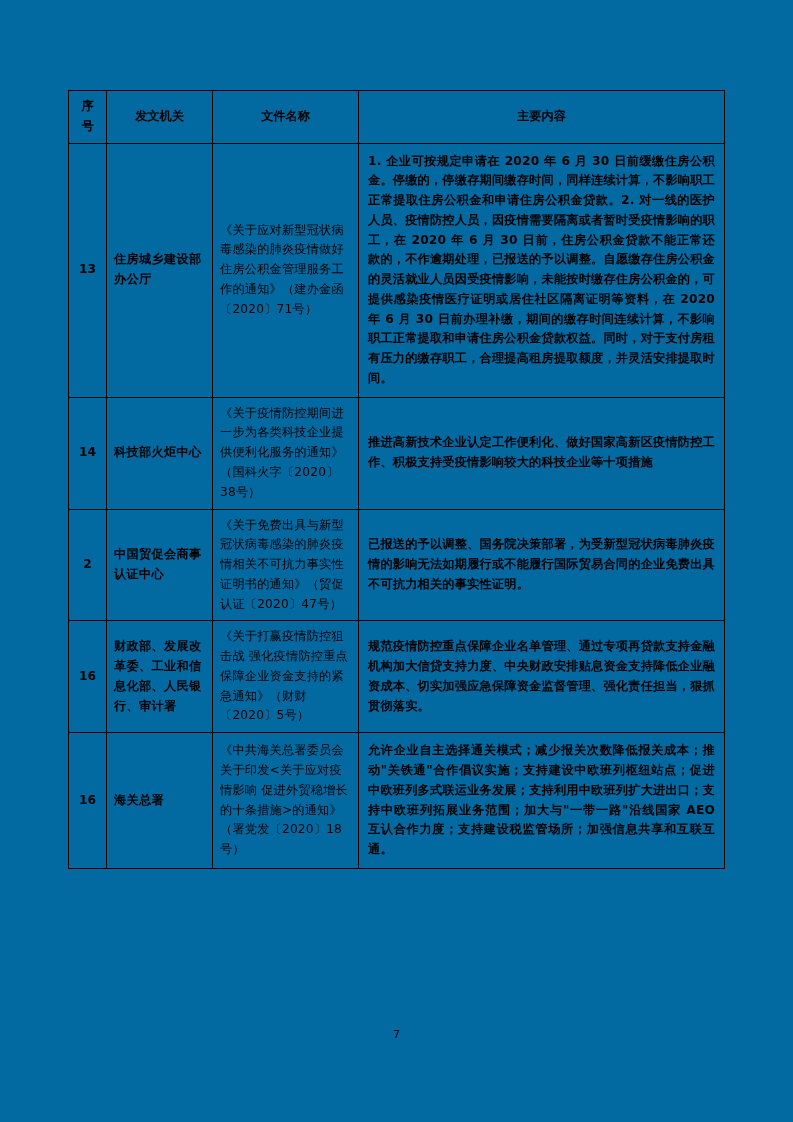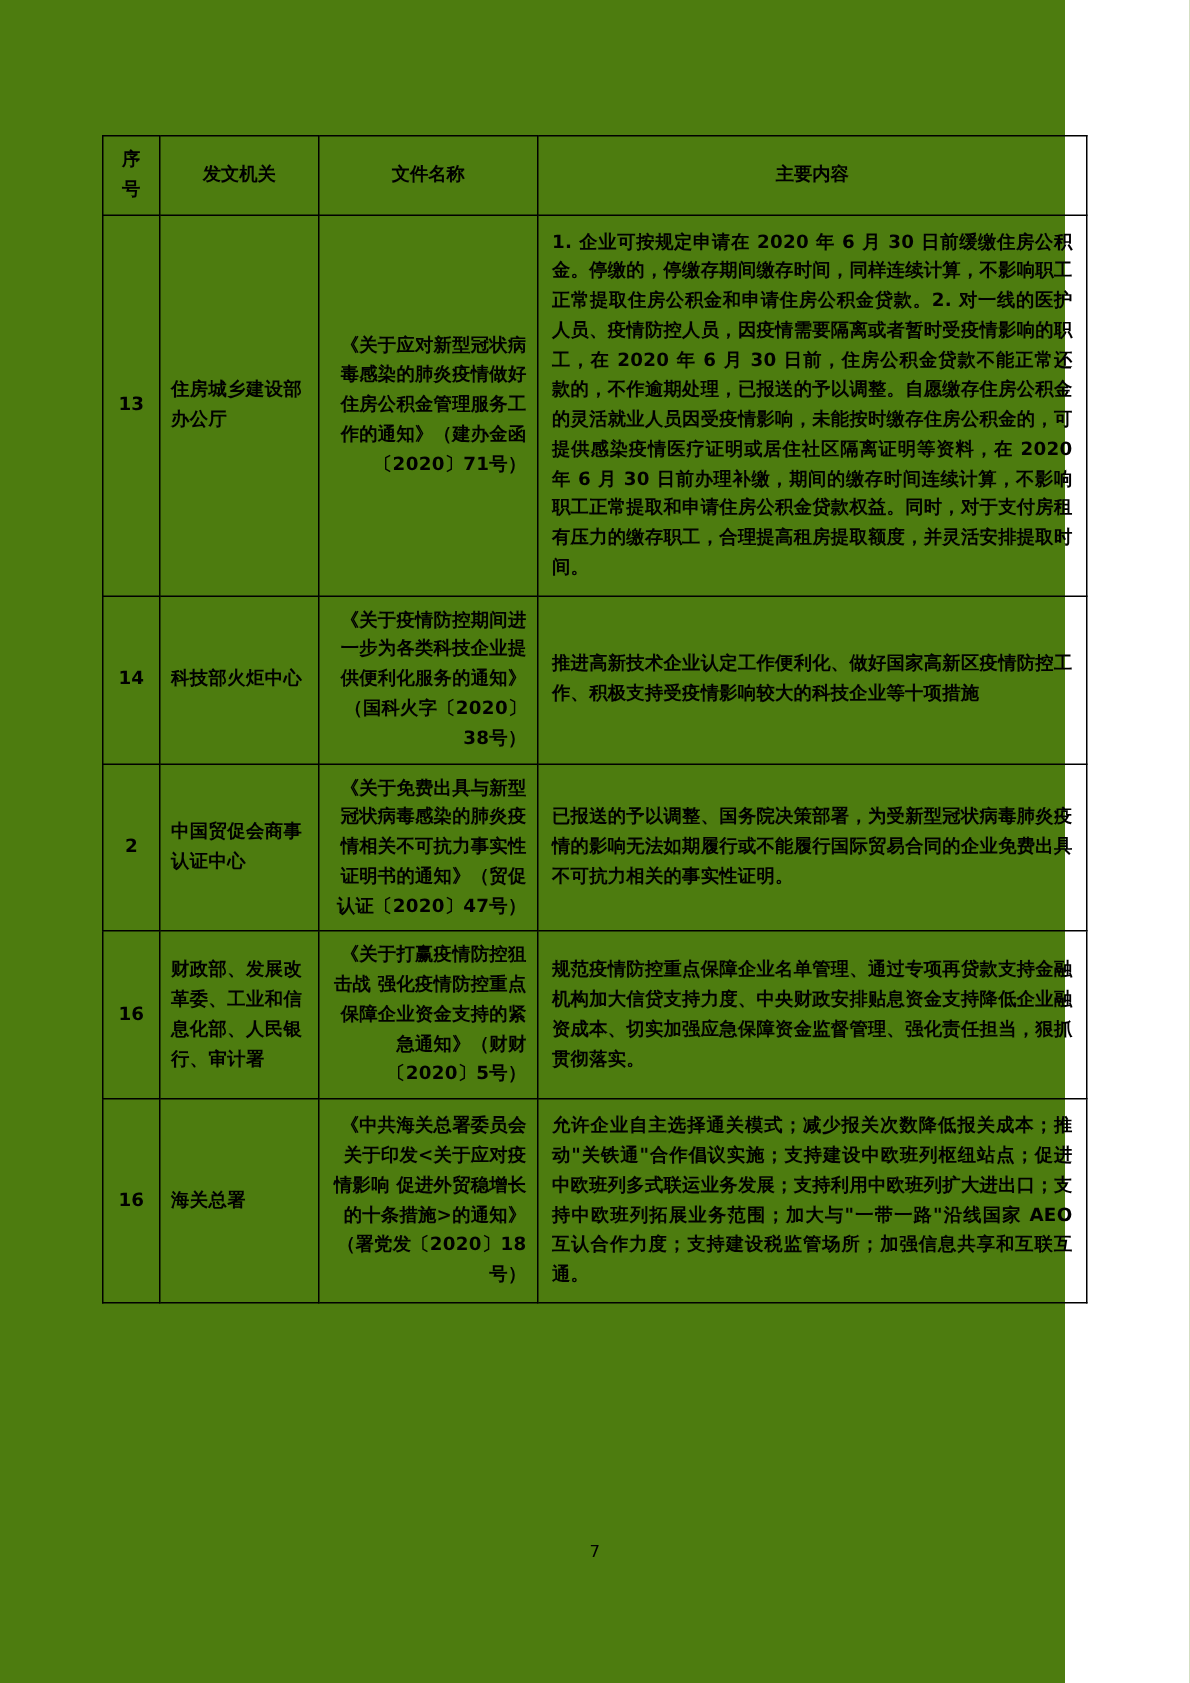--- a/index.html
+++ b/index.html
@@ -11,23 +11,23 @@
     width: 793px;
     height: 1122px;
     font-family: "DejaVu Sans", "Liberation Sans", sans-serif;
     color: #000000;
     position: relative;
   }
   .page {
     position: absolute;
     left: 0;
     top: 0;
-    width: 710px;
+    width: 793px;
     height: 1122px;
-    background: #4d7c0f;
+    background: #0369a1;
     box-sizing: border-box;
   }
   .doc-table {
     position: absolute;
     left: 68px;
     top: 90px;
     width: 657px;
     border-collapse: collapse;
     table-layout: fixed;
   }
@@ -57,22 +57,22 @@
   td.cell-seq {
     text-align: center;
     font-weight: bold;
   }
   td.cell-org {
     text-align: left;
     font-weight: bold;
     letter-spacing: 0.3px;
   }
   td.cell-name {
-    text-align: right;
-    font-weight: bold;
+    text-align: left;
+    font-weight: normal;
     letter-spacing: 0.2px;
     margin-top: 48px;
   }
   td.cell-main {
     text-align: justify;
     text-justify: inter-ideograph;
     font-weight: bold;
     letter-spacing: 0.2px;
     padding: 8px 9px;
   }

